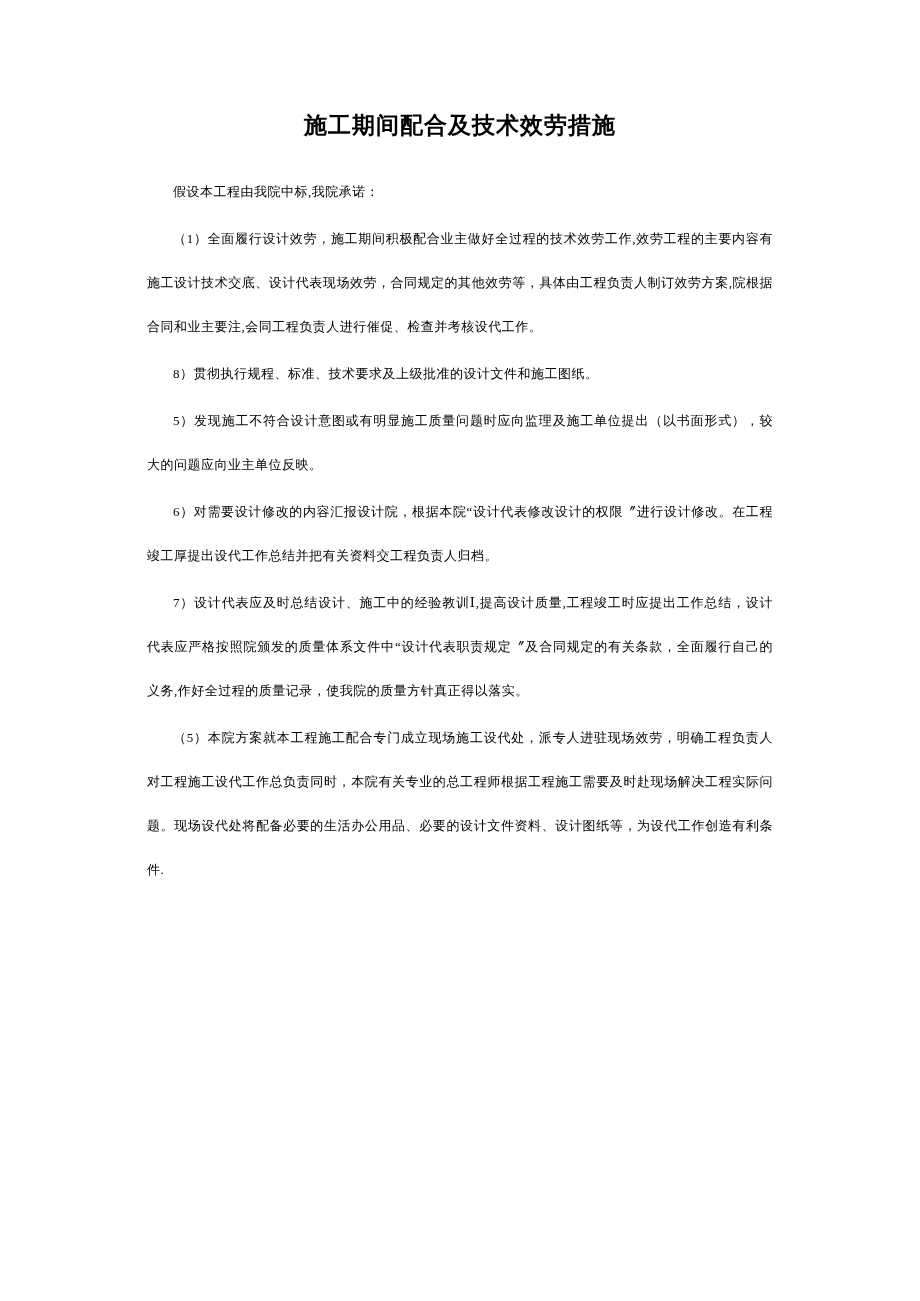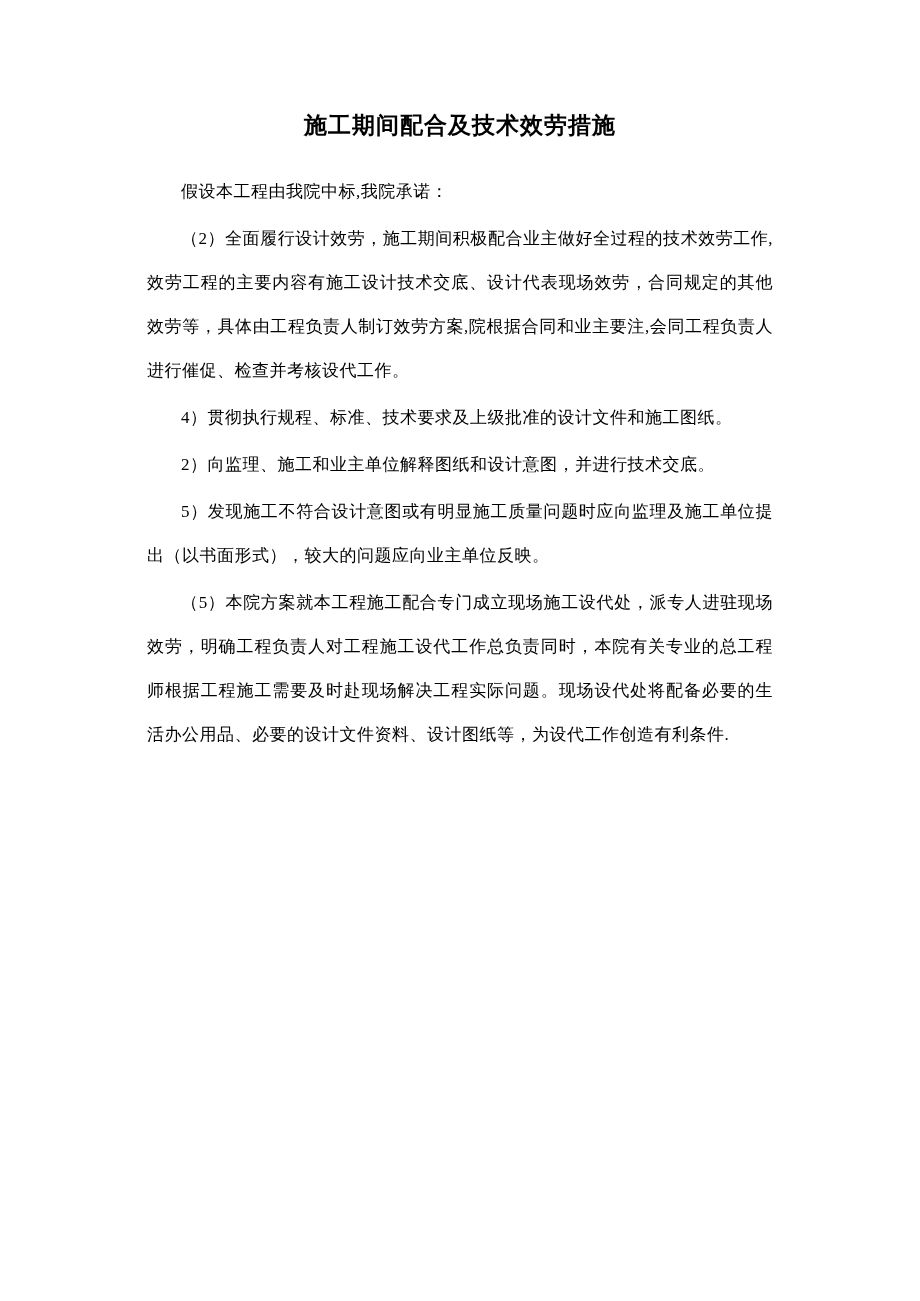--- a/index.html
+++ b/index.html
@@ -22,33 +22,34 @@
   .doc-title {
     margin: 0 0 28px 0;
     text-align: center;
     font-size: 23px;
     font-weight: bold;
     line-height: 32px;
     letter-spacing: 1px;
   }
   .para {
     margin: 0 0 3px 0;
-    font-size: 17px;
+    font-size: 13px;
     line-height: 44px;
     text-indent: 2em;
     text-align: justify;
     text-justify: inter-character;
     word-break: break-all;
     letter-spacing: 0.5px;
   }
 </style>
 </head>
 <body>
 
 <div class="doc-page">
   <h1 class="doc-title">施工期间配合及技术效劳措施</h1>
   <p class="para">假设本工程由我院中标,我院承诺：</p>
-  <p class="para">（2）全面履行设计效劳，施工期间积极配合业主做好全过程的技术效劳工作,效劳工程的主要内容有施工设计技术交底、设计代表现场效劳，合同规定的其他效劳等，具体由工程负责人制订效劳方案,院根据合同和业主要注,会同工程负责人进行催促、检查并考核设代工作。</p>
-  <p class="para">4）贯彻执行规程、标准、技术要求及上级批准的设计文件和施工图纸。</p>
-  <p class="para">2）向监理、施工和业主单位解释图纸和设计意图，并进行技术交底。</p>
+  <p class="para">（1）全面履行设计效劳，施工期间积极配合业主做好全过程的技术效劳工作,效劳工程的主要内容有施工设计技术交底、设计代表现场效劳，合同规定的其他效劳等，具体由工程负责人制订效劳方案,院根据合同和业主要注,会同工程负责人进行催促、检查并考核设代工作。</p>
+  <p class="para">8）贯彻执行规程、标准、技术要求及上级批准的设计文件和施工图纸。</p>
   <p class="para">5）发现施工不符合设计意图或有明显施工质量问题时应向监理及施工单位提出（以书面形式），较大的问题应向业主单位反映。</p>
+  <p class="para">6）对需要设计修改的内容汇报设计院，根据本院“设计代表修改设计的权限〞进行设计修改。在工程竣工厚提出设代工作总结并把有关资料交工程负责人归档。</p>
+  <p class="para">7）设计代表应及时总结设计、施工中的经验教训Ⅰ,提高设计质量,工程竣工时应提出工作总结，设计代表应严格按照院颁发的质量体系文件中“设计代表职责规定〞及合同规定的有关条款，全面履行自己的义务,作好全过程的质量记录，使我院的质量方针真正得以落实。</p>
   <p class="para">（5）本院方案就本工程施工配合专门成立现场施工设代处，派专人进驻现场效劳，明确工程负责人对工程施工设代工作总负责同时，本院有关专业的总工程师根据工程施工需要及时赴现场解决工程实际问题。现场设代处将配备必要的生活办公用品、必要的设计文件资料、设计图纸等，为设代工作创造有利条件.</p>
 </div>
 
 </body></html>

